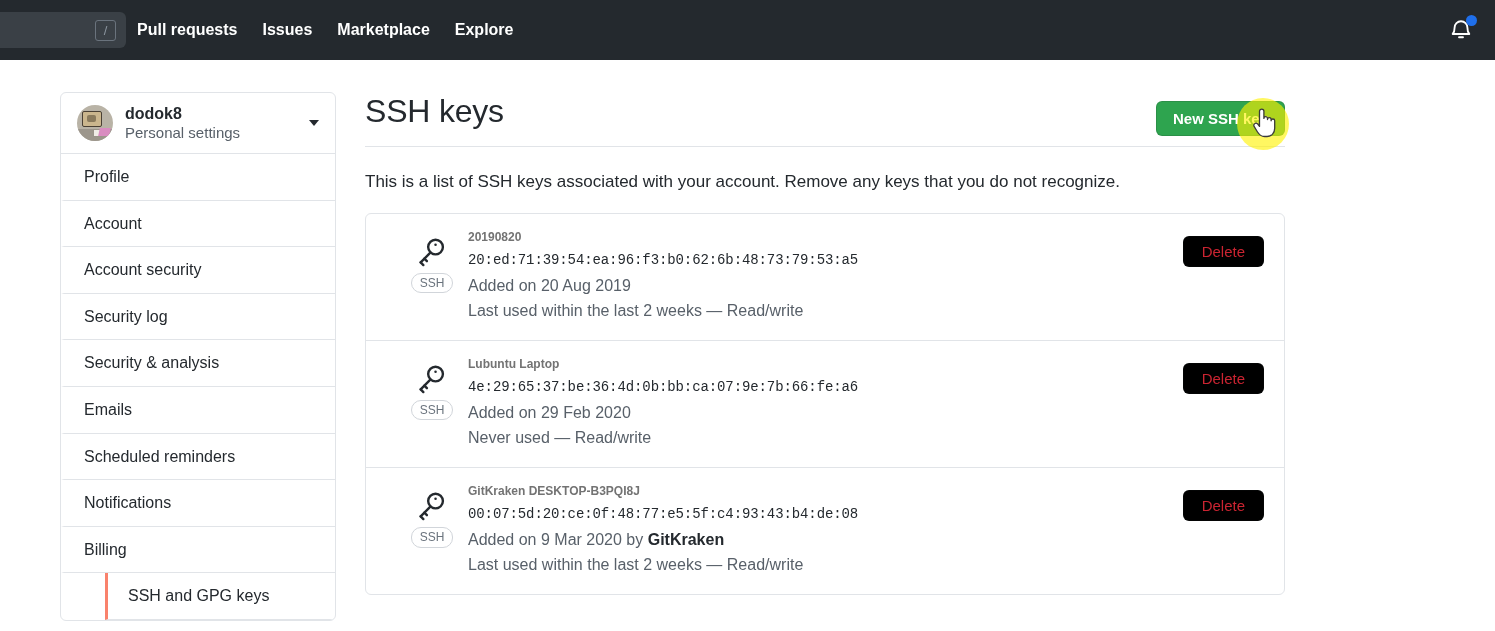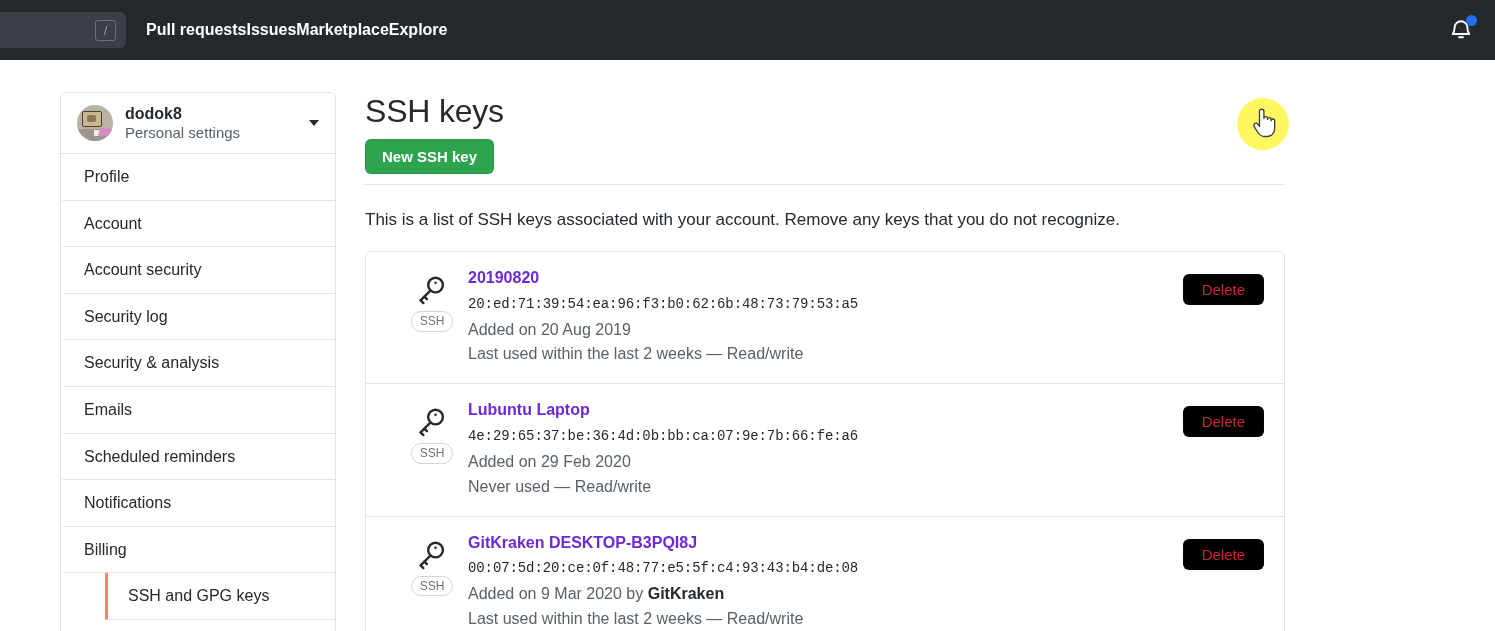--- a/index.html
+++ b/index.html
@@ -43,21 +43,22 @@
     font-size: 13px;
     display: flex;
     align-items: center;
     justify-content: center;
     line-height: 1;
   }
 
   .nav-links {
     display: flex;
     align-items: center;
-    margin-left: 20px;
+    gap: 25px;
+    margin-left: 11px;
   }
 
   .nav-link {
     color: #ffffff;
     font-size: 16px;
     font-weight: 600;
     text-decoration: none;
     white-space: nowrap;
   }
 
@@ -181,21 +182,20 @@
     width: 920px;
     flex: none;
   }
 
   .main-head {
     display: flex;
     align-items: flex-start;
     justify-content: space-between;
     padding-bottom: 10px;
     border-bottom: 1px solid #e1e4e8;
-    flex-direction: column;
   }
 
   .page-title {
     font-size: 32px;
     font-weight: 400;
     color: #24292e;
     line-height: 1.2;
     letter-spacing: -0.2px;
   }
 
@@ -253,23 +253,23 @@
     border: 1px solid #d1d5da;
     border-radius: 10px;
     padding: 1px 8px;
     line-height: 1.4;
     font-family: "Liberation Sans", sans-serif;
   }
 
   .key-body { flex: 1; min-width: 0; padding-left: 6px; }
 
   .key-title {
-    font-size: 16px;
+    font-size: 12px;
     font-weight: 700;
-    color: #6d28d9;
+    color: #737373;
     line-height: 1.3;
     margin-bottom: 5px;
   }
 
   .key-finger {
     font-family: "Liberation Mono", monospace;
     font-size: 14px;
     color: #24292e;
     line-height: 1.5;
     margin-bottom: 3px;

